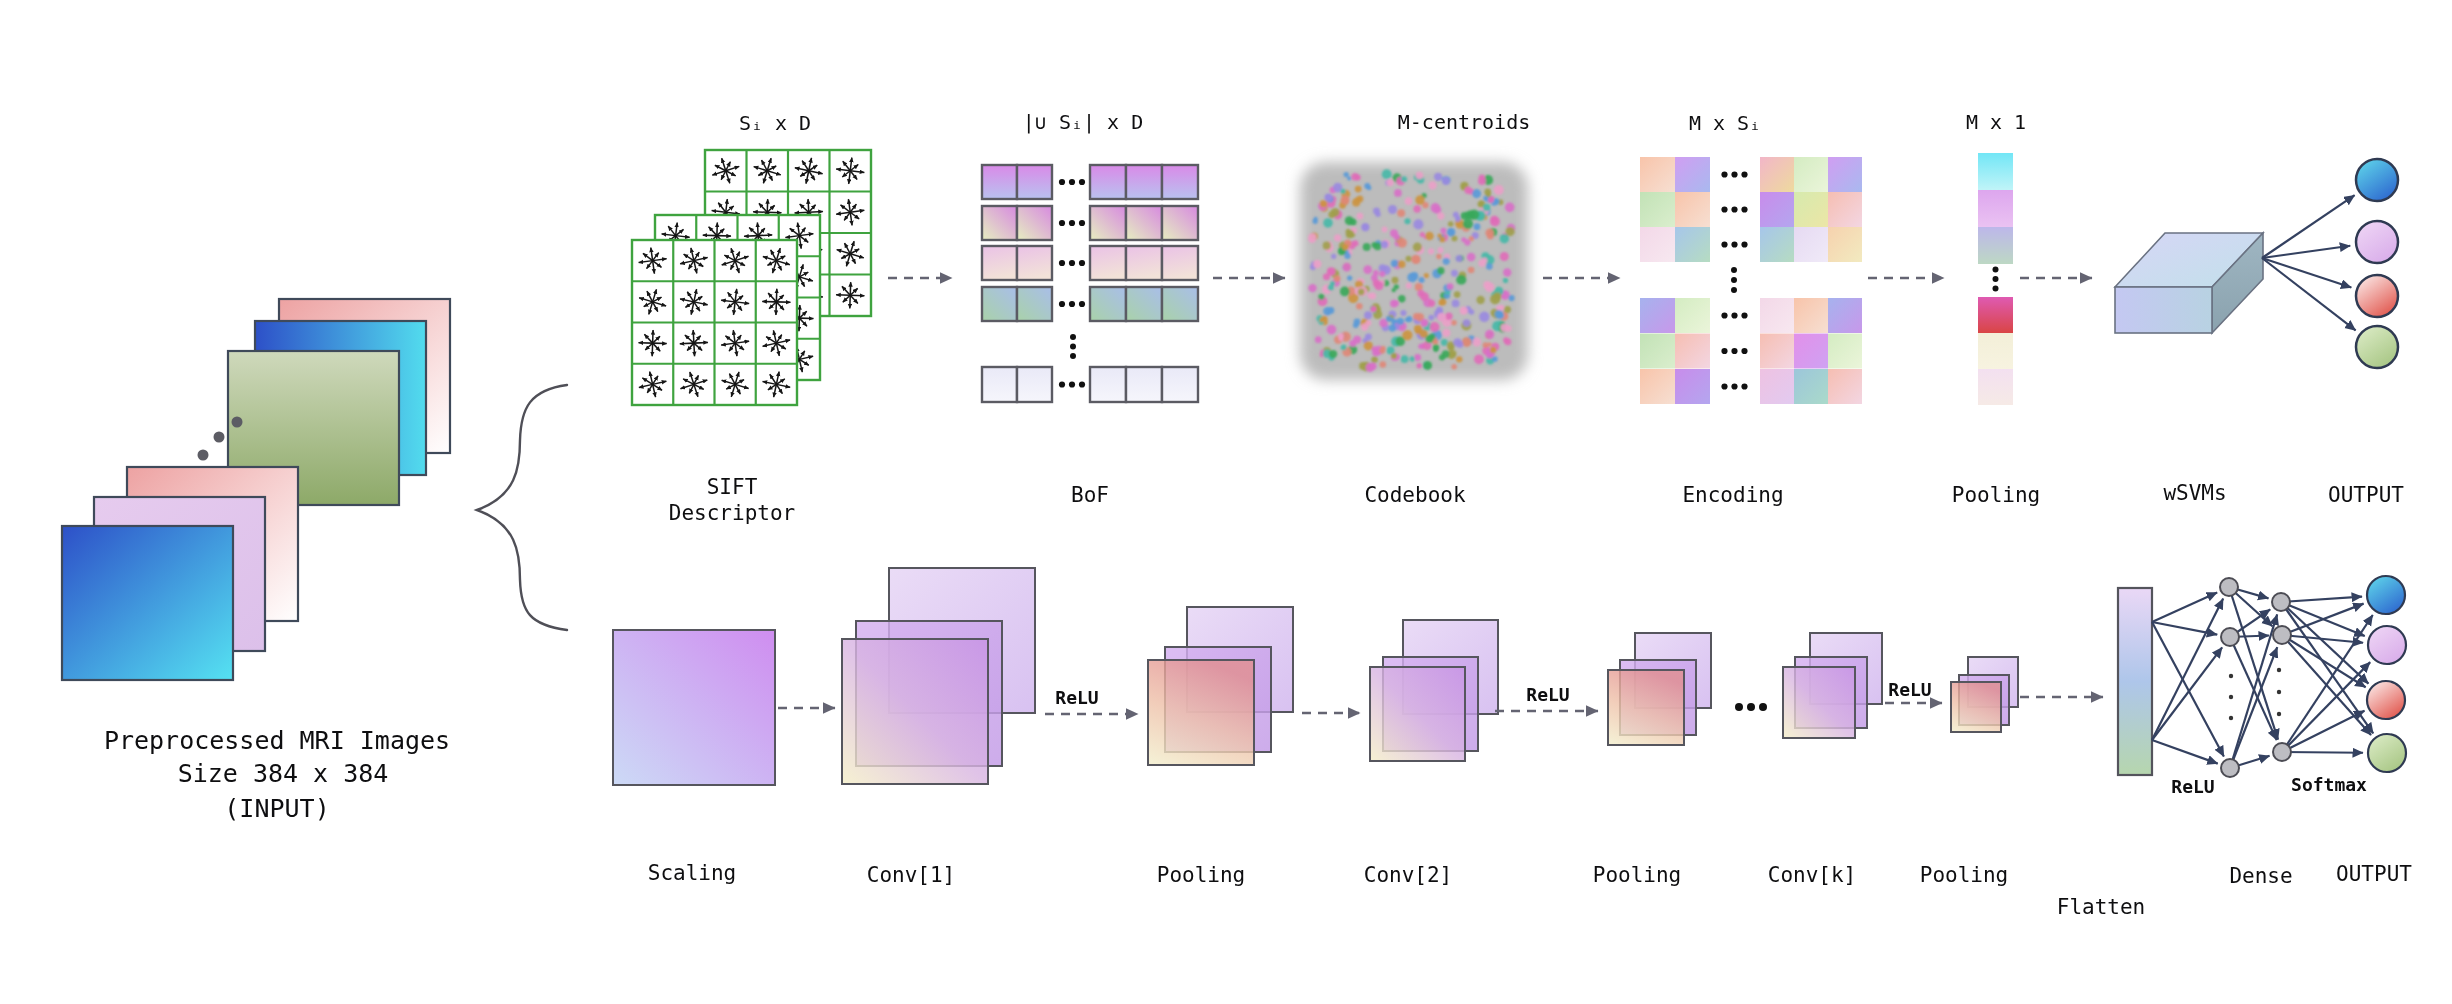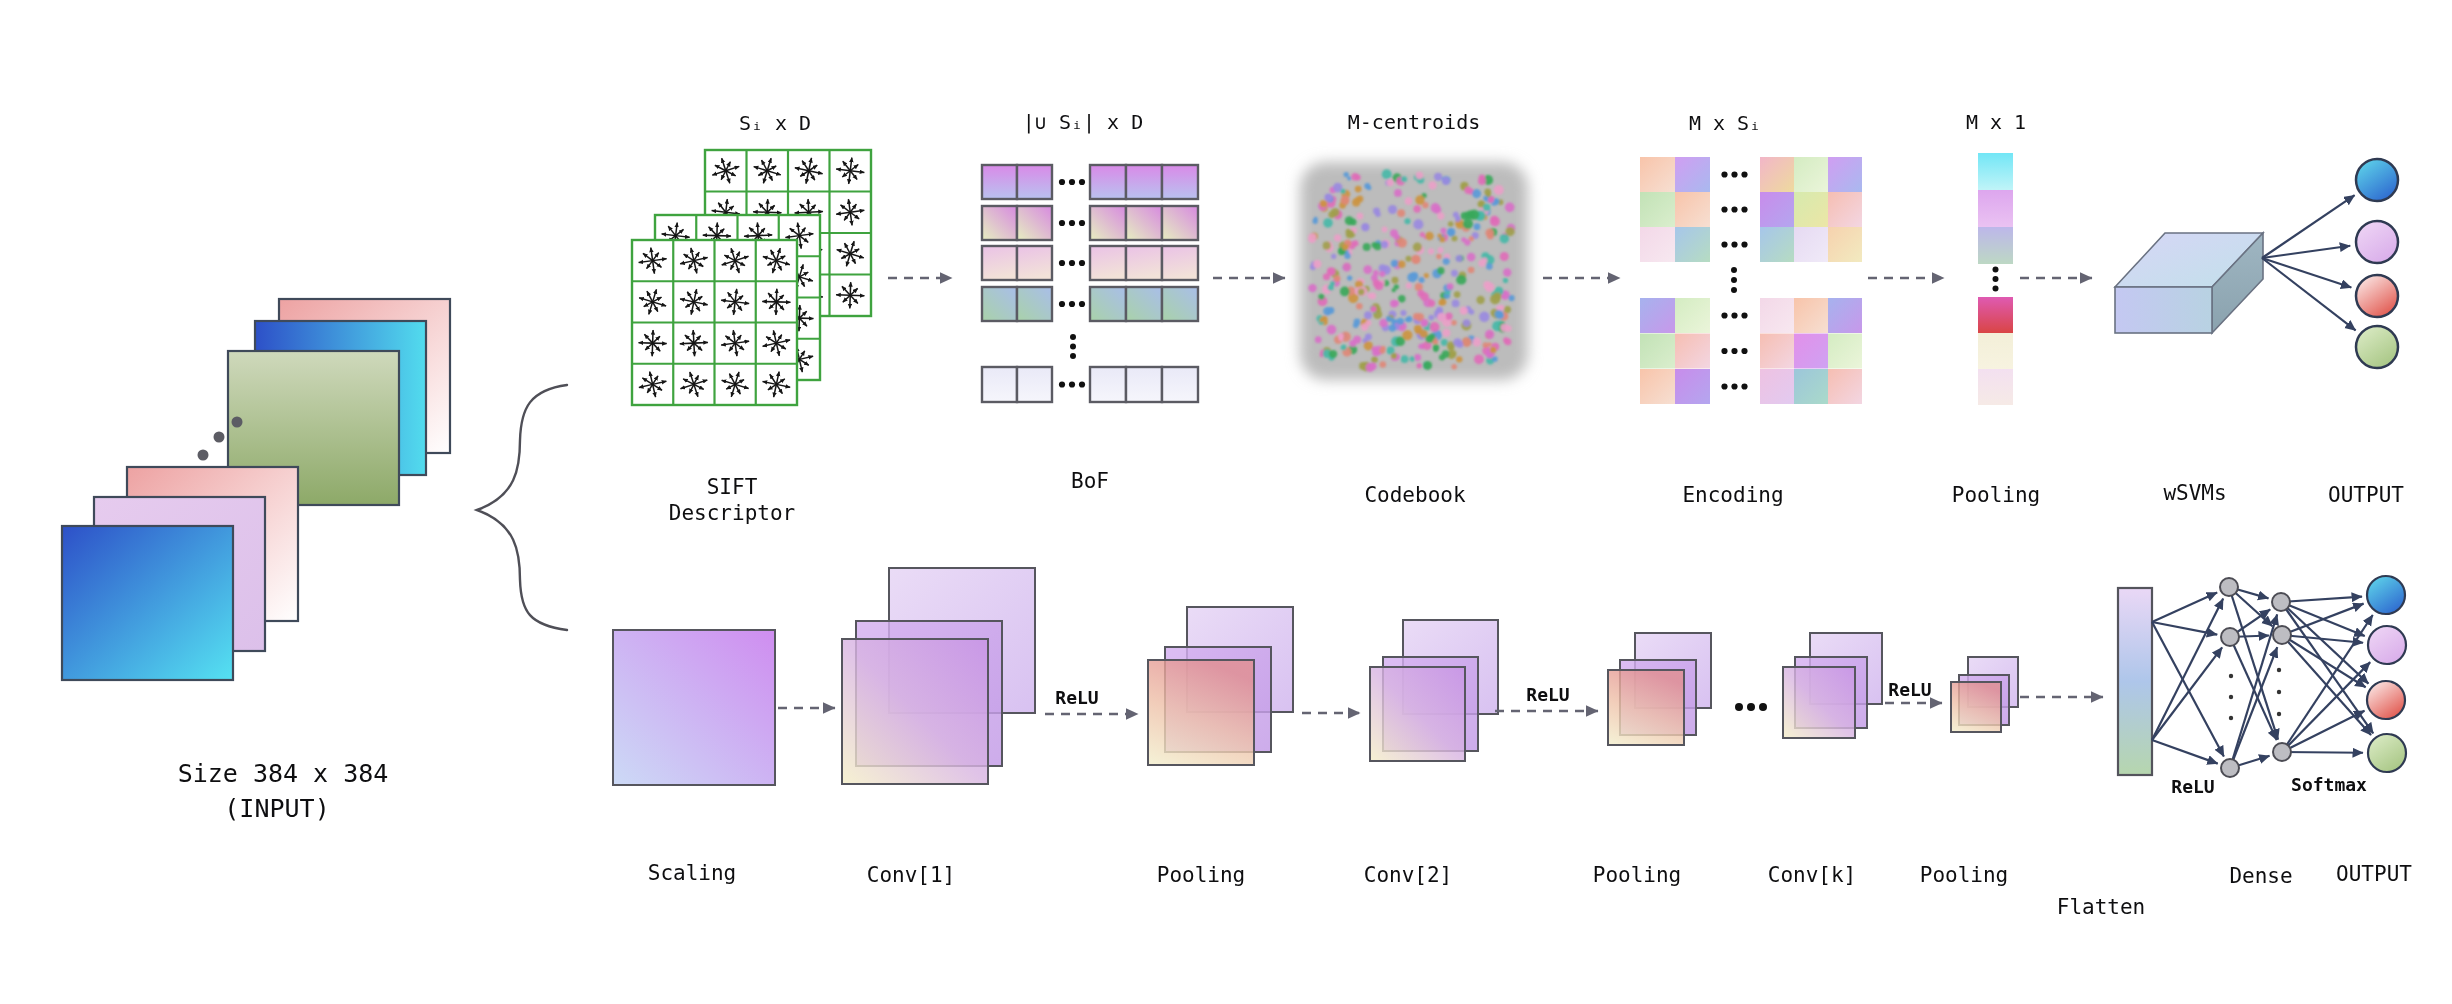--- a/index.html
+++ b/index.html
@@ -987,34 +987,35 @@
     <g id="g-circles-b">
         <circle cx="2386" cy="595" r="19" fill="url(#g_o0)" stroke="#2f3a52" stroke-width="2.2"></circle>
         <circle cx="2387" cy="645" r="19" fill="url(#g_o1)" stroke="#2f3a52" stroke-width="2.2"></circle>
         <circle cx="2386" cy="700" r="19" fill="url(#g_o2)" stroke="#2f3a52" stroke-width="2.2"></circle>
         <circle cx="2387" cy="753" r="19" fill="url(#g_o3)" stroke="#2f3a52" stroke-width="2.2"></circle>
       </g>
   </svg>
 
   <div class="lbl dim" style="left:775px;top:123px">Sᵢ x D</div>
   <div class="lbl dim" style="left:1083px;top:122px">|∪ Sᵢ| x D</div>
-  <div class="lbl dim" style="left:1414px;top:122px">M-centroids</div>
+  <div class="lbl dim" style="left:1464px;top:122px">M-centroids</div>
   <div class="lbl dim" style="left:1725px;top:123px">M x Sᵢ</div>
   <div class="lbl dim" style="left:1996px;top:122px">M x 1</div>
 
   <div class="lbl cap" style="left:732px;top:440px">SIFT</div>
   <div class="lbl cap" style="left:732px;top:466px">Descriptor</div>
-  <div class="lbl cap" style="left:1090px;top:434px">BoF</div>
+  <div class="lbl cap" style="left:1090px;top:448px">BoF</div>
   <div class="lbl cap" style="left:1415px;top:448px">Codebook</div>
   <div class="lbl cap" style="left:1733px;top:448px">Encoding</div>
   <div class="lbl cap" style="left:1996px;top:448px">Pooling</div>
   <div class="lbl cap" style="left:2195px;top:446px">wSVMs</div>
   <div class="lbl cap" style="left:2366px;top:448px">OUTPUT</div>
 
 
+  <div class="lbl cap-lg" style="left:277px;top:740px">Preprocessed MRI Images</div>
   <div class="lbl cap-lg" style="left:283px;top:773px">Size 384 x 384</div>
   <div class="lbl cap-lg" style="left:277px;top:808px">(INPUT)</div>
 
   <div class="lbl cap" style="left:692px;top:826px">Scaling</div>
   <div class="lbl cap" style="left:911px;top:828px">Conv[1]</div>
   <div class="lbl cap" style="left:1201px;top:828px">Pooling</div>
   <div class="lbl cap" style="left:1408px;top:828px">Conv[2]</div>
   <div class="lbl cap" style="left:1637px;top:828px">Pooling</div>
   <div class="lbl cap" style="left:1812px;top:828px">Conv[k]</div>
   <div class="lbl cap" style="left:1964px;top:828px">Pooling</div>

